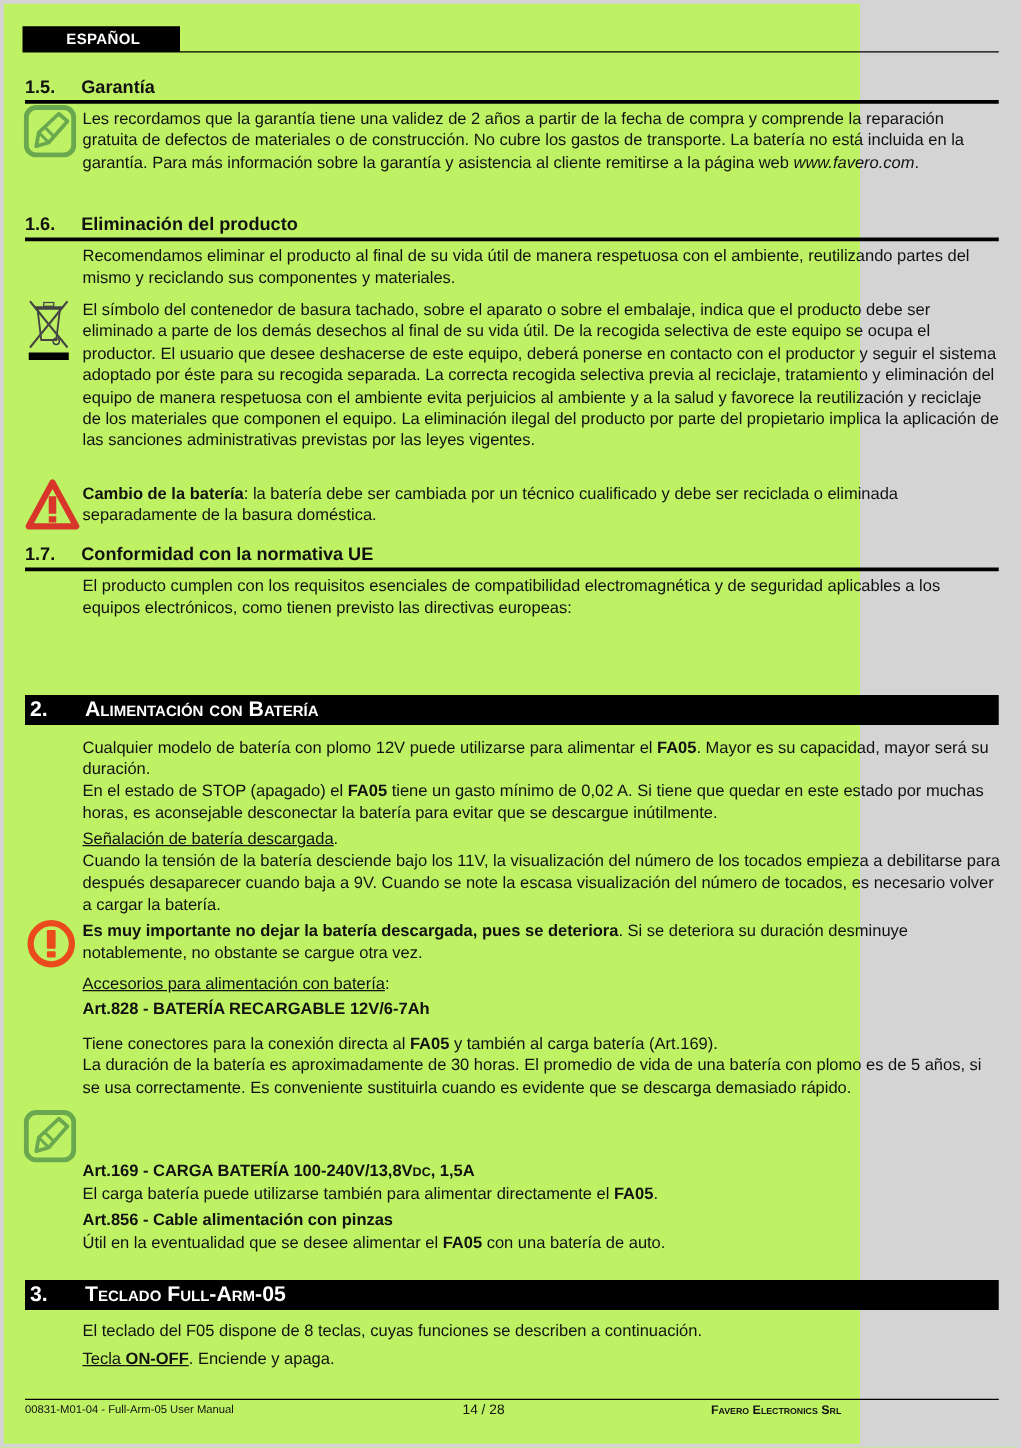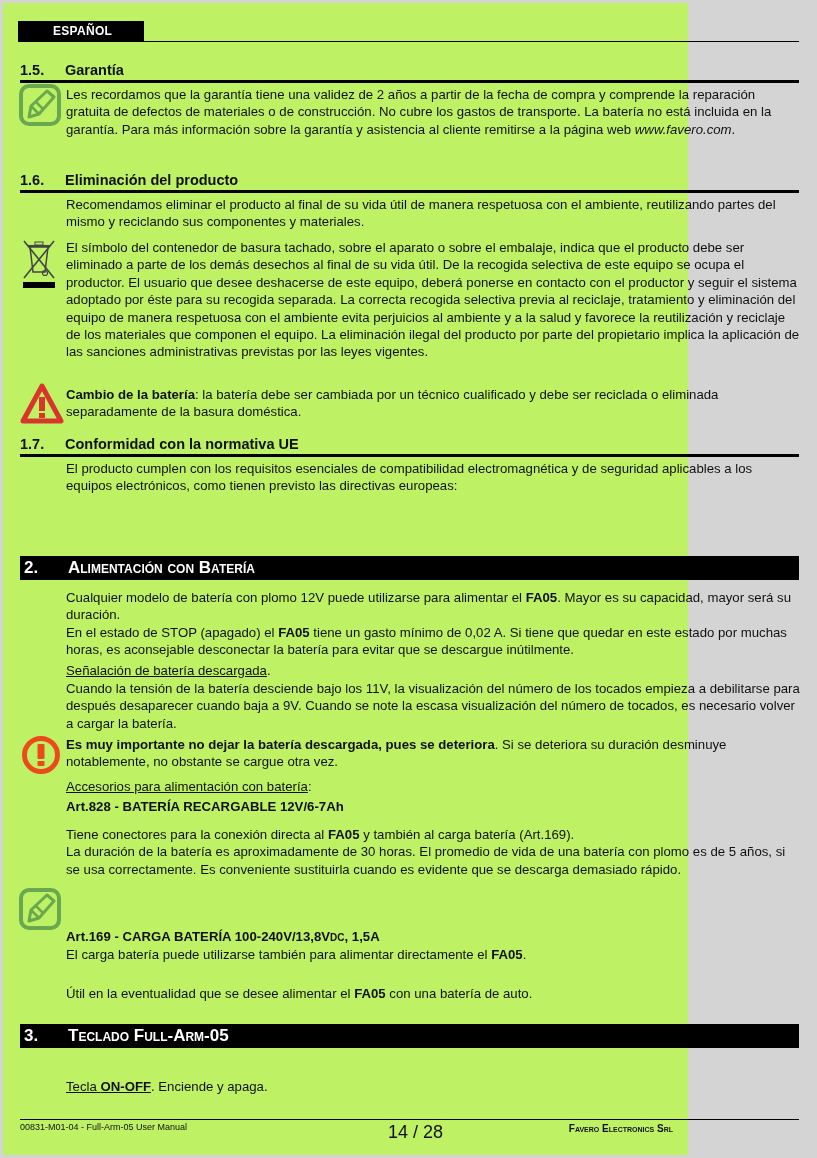--- a/index.html
+++ b/index.html
@@ -29,21 +29,21 @@
   .bar .num { position: absolute; left: 4px; top: 2px; font-size: 17px; font-weight: bold; }
   .bar .title { position: absolute; left: 48px; top: 2px; font-size: 17px; font-weight: bold; font-variant: small-caps; }
   .p { left: 63px; width: 735px; font-size: 13.2px; line-height: 17.4px; }
   .p b { font-weight: bold; }
   .u { text-decoration: underline; }
   .dir-row { left: 63px; width: 735px; font-size: 13.2px; line-height: 17px; }
   .dir-row span.item { position: absolute; top: 0; white-space: nowrap; }
   .icon { position: absolute; }
   .footer-rule { left: 17px; top: 1116px; width: 779px; height: 1px; background: #000; }
   .footer-left { left: 17px; top: 1119px; font-size: 9px; }
-  .footer-center { left: 385px; top: 1119px; font-size: 18px; }
+  .footer-center { left: 367px; top: 1119px; font-size: 11px; }
   .footer-right { right: 15px; top: 1120px; font-size: 10px; font-weight: bold; font-variant: small-caps; }
   .italic { font-style: italic; }
 </style>
 </head>
 <body>
 
 <div class="page">
 
   <div class="abs lang-tab">ESPAÑOL</div>
   <div class="abs lang-line"></div>
@@ -138,28 +138,30 @@
       <path d="M10 33 L12 22 L28 7 L35 13 L20 30 Z" fill="none" stroke="#6aa84f" stroke-width="3" stroke-linejoin="round"></path>
       <path d="M12 22 L20 30 M17 18 L24 25" stroke="#6aa84f" stroke-width="2.5" fill="none"></path>
     </svg>
   </div>
   <div class="abs p" style="top:925px;font-weight:bold;">
     <span>Art.169 - CARGA BATERÍA 100-240V/13,8V</span><span style="font-size:10px;">DC</span><span>, 1,5A</span>
   </div>
   <div class="abs p" style="top:943px;">
     <span>El carga batería puede utilizarse también para alimentar directamente el </span><b>FA05</b><span>.</span>
   </div>
+  <div class="abs p" style="top:964px;font-weight:bold;">Art.856 - Cable alimentación con pinzas</div>
   <div class="abs p" style="top:982px;">
     <span>Útil en la eventualidad que se desee alimentar el </span><b>FA05</b><span> con una batería de auto.</span>
   </div>
 
   <div class="abs bar" style="top:1021px;">
     <span class="num">3.</span>
     <span class="title">Teclado Full-Arm-05</span>
   </div>
+  <div class="abs p" style="top:1053px;">El teclado del F05 dispone de 8 teclas, cuyas funciones se describen a continuación.</div>
   <div class="abs p" style="top:1075px;">
     <span class="u"><span>Tecla </span><b>ON-OFF</b></span><span>. Enciende y apaga.</span>
   </div>
 
   <div class="abs footer-rule"></div>
   <div class="abs footer-left">00831-M01-04 - Full-Arm-05 User Manual</div>
   <div class="abs footer-center">14 / 28</div>
   <div class="abs footer-right">Favero Electronics Srl</div>
 </div>
 

